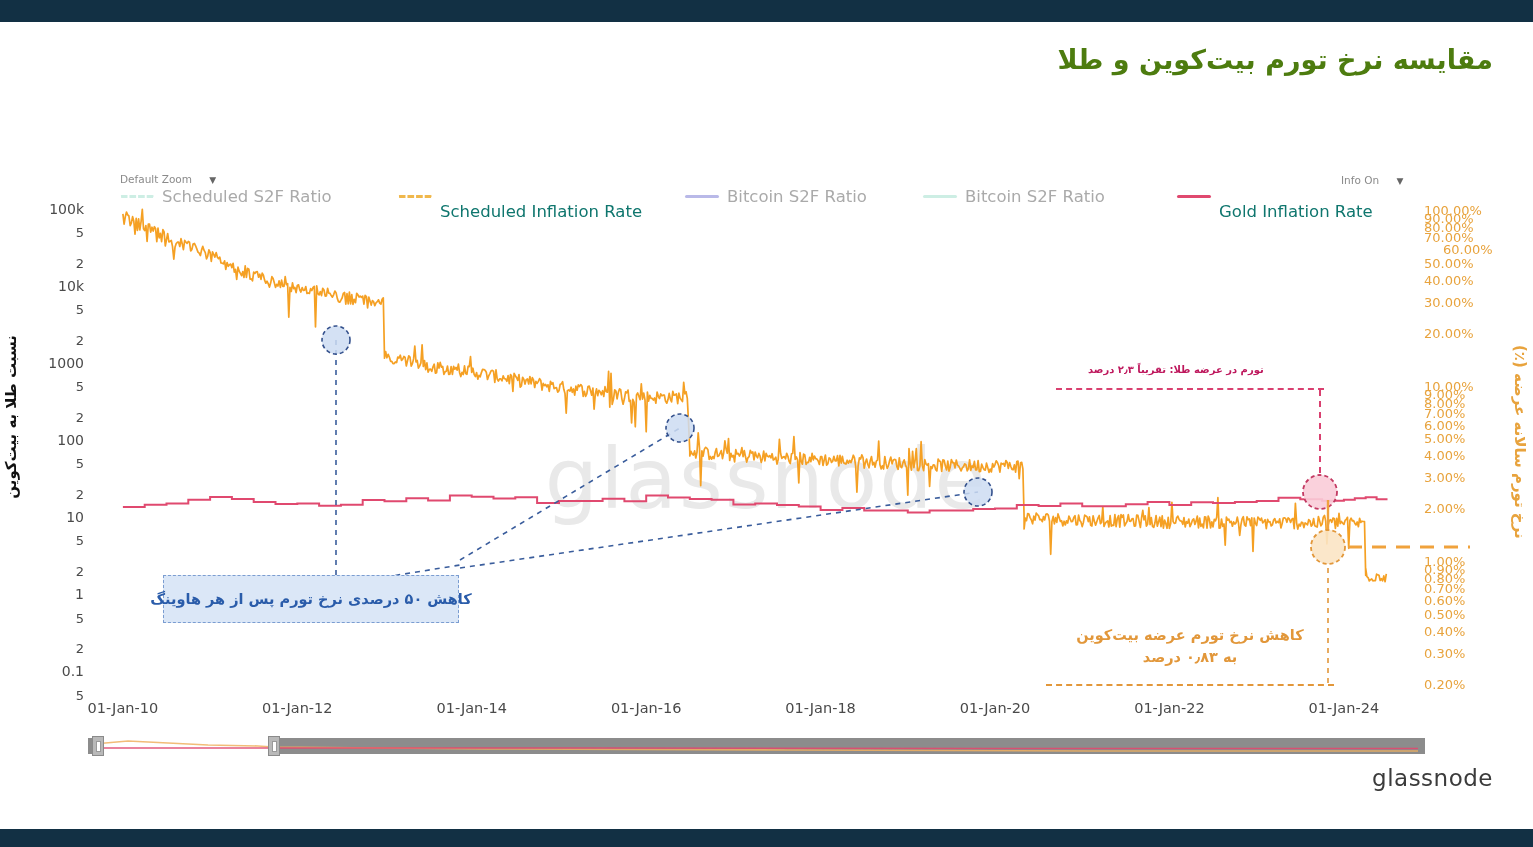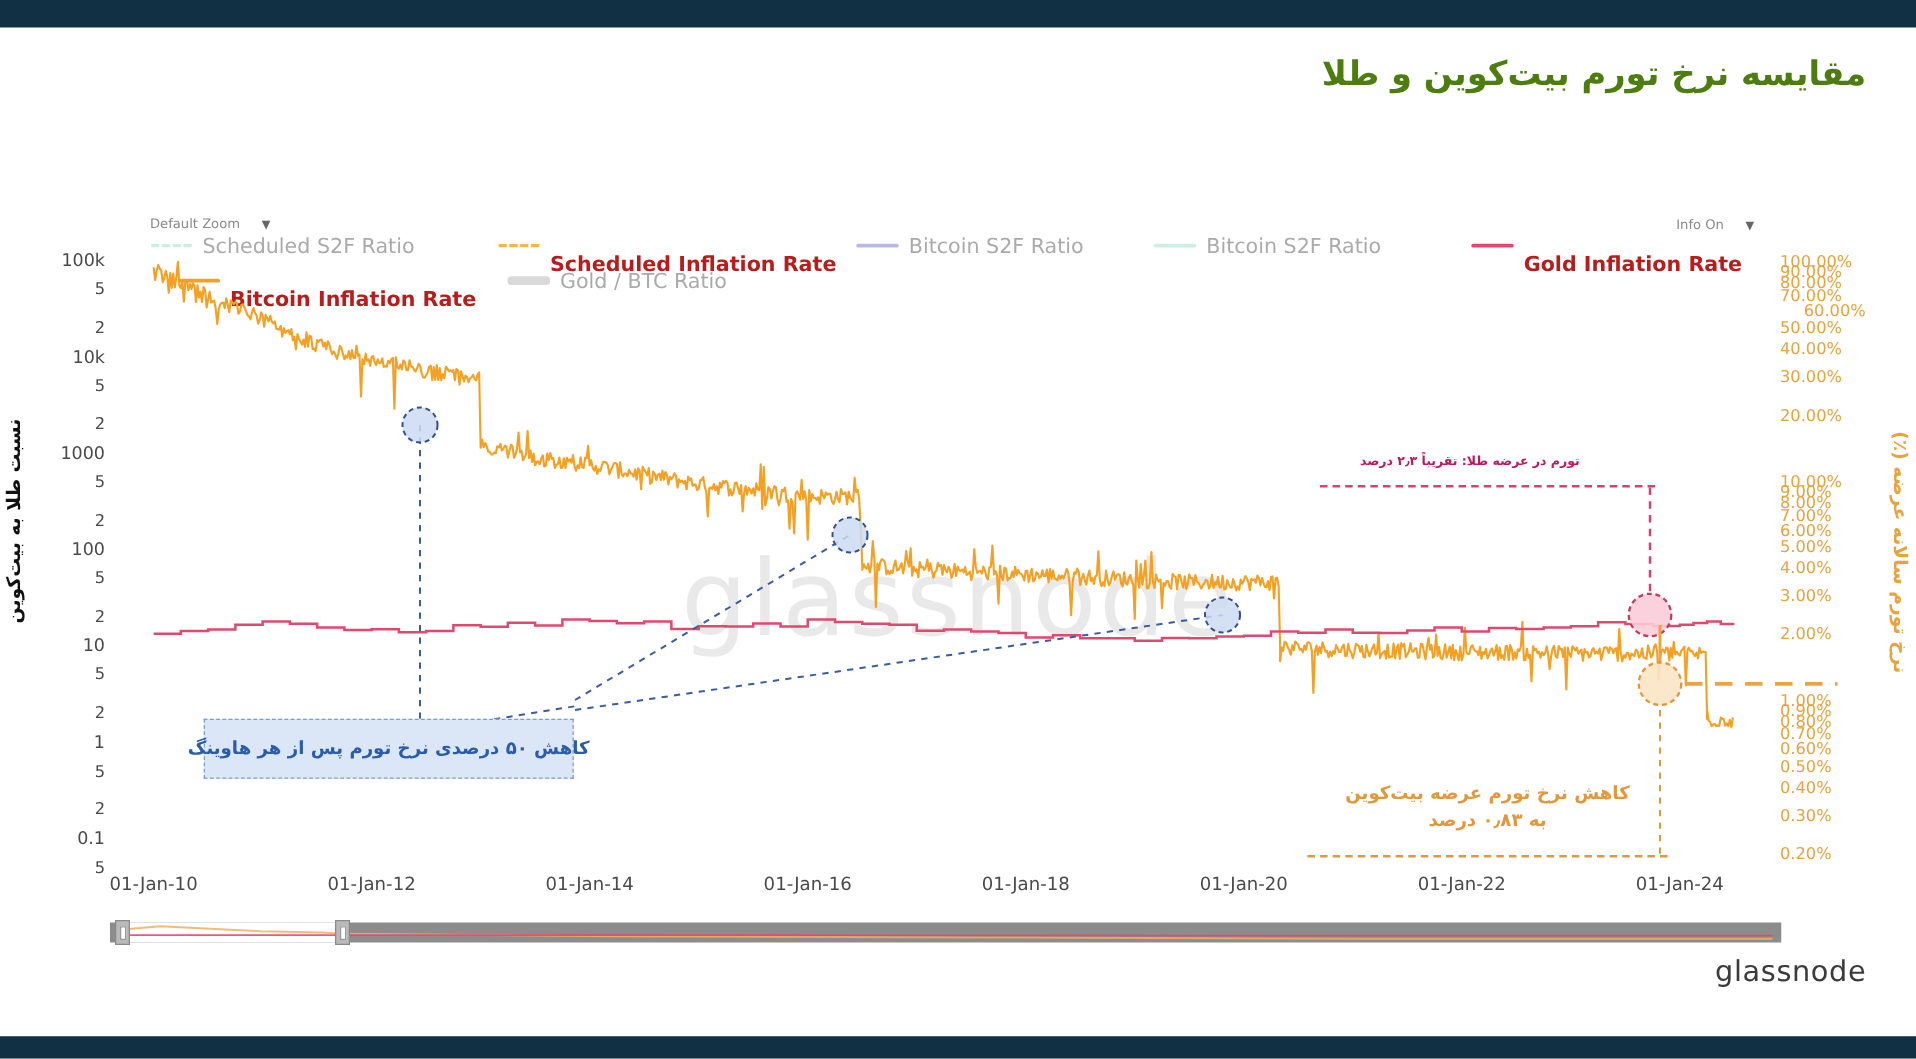--- a/index.html
+++ b/index.html
@@ -51,21 +51,21 @@
   .legend { position:absolute; left:120px; top:168px; width:1300px; height:48px; }
   .legend-row { position:absolute; left:0; width:100%; height:24px; }
   .legend-item { position:absolute; display:flex; align-items:center; gap:8px; height:24px; }
   .legend-item .swatch { display:block; width:34px; height:3px; border-radius:2px; }
   .legend-item .swatch.dashed {
     height:0; border-top:3px dashed currentColor; width:34px; background:none;
   }
   .legend-item .swatch.thick { height:7px; border-radius:3px; }
   .legend-item .lbl { font-size:16.5px; white-space:nowrap; }
   .legend-item.dim .lbl { color:#aaa; }
-  .legend-item.strong .lbl { color:#b91c1c; font-weight:700;margin-top:30px; }
+  .legend-item.strong .lbl { color:#0f766e; font-weight:400;margin-top:30px; }
 
   .zoom-ctl { position:absolute; left:120px; top:173px; font-size:10.5px; color:#8a8a8a; }
   .zoom-ctl .car { margin-left:14px; font-size:9px; color:#666; }
   .info-ctl { position:absolute; left:1341px; top:174px; font-size:10.5px; color:#8a8a8a; }
   .info-ctl .car { margin-left:14px; font-size:9px; color:#666; }
 
   
   .watermark {
     position:absolute; left:50%; top:430px; transform:translateX(-50%);
     font-size:84px; color:#e9e9e9; letter-spacing:2px; font-weight:400;
@@ -160,30 +160,20 @@
         <span class="swatch" style="background:#b9b9e8;"></span>
         <span class="lbl">Bitcoin S2F Ratio</span>
       </div>
       <div class="legend-item dim" style="left:803px;">
         <span class="swatch" style="background:#cdeee4;"></span>
         <span class="lbl">Bitcoin S2F Ratio</span>
       </div>
       <div class="legend-item strong" style="left:1057px;">
         <span class="swatch" style="background:#e0496f;"></span>
         <span class="lbl">Gold Inflation Rate</span>
-      </div>
-    </div>
-    <div class="legend-row" style="top:44px;">
-      <div class="legend-item strong" style="left:22px;">
-        <span class="swatch" style="background:#f5a023;"></span>
-        <span class="lbl">Bitcoin Inflation Rate</span>
-      </div>
-      <div class="legend-item dim" style="left:286px;">
-        <span class="swatch thick" style="background:#d9d9d9;"></span>
-        <span class="lbl">Gold / BTC Ratio</span>
       </div>
     </div>
   </div>
 
   <div class="axis-title-left">نسبت طلا به بیت‌کوین</div>
   <div class="axis-title-right">نرخ تورم سالانه عرضه (٪)</div>
 
   <div class="yleft">
       <span class="major" style="top: 23.1874px;">100k</span>
       <span style="top: 46.3747px;">5</span>

